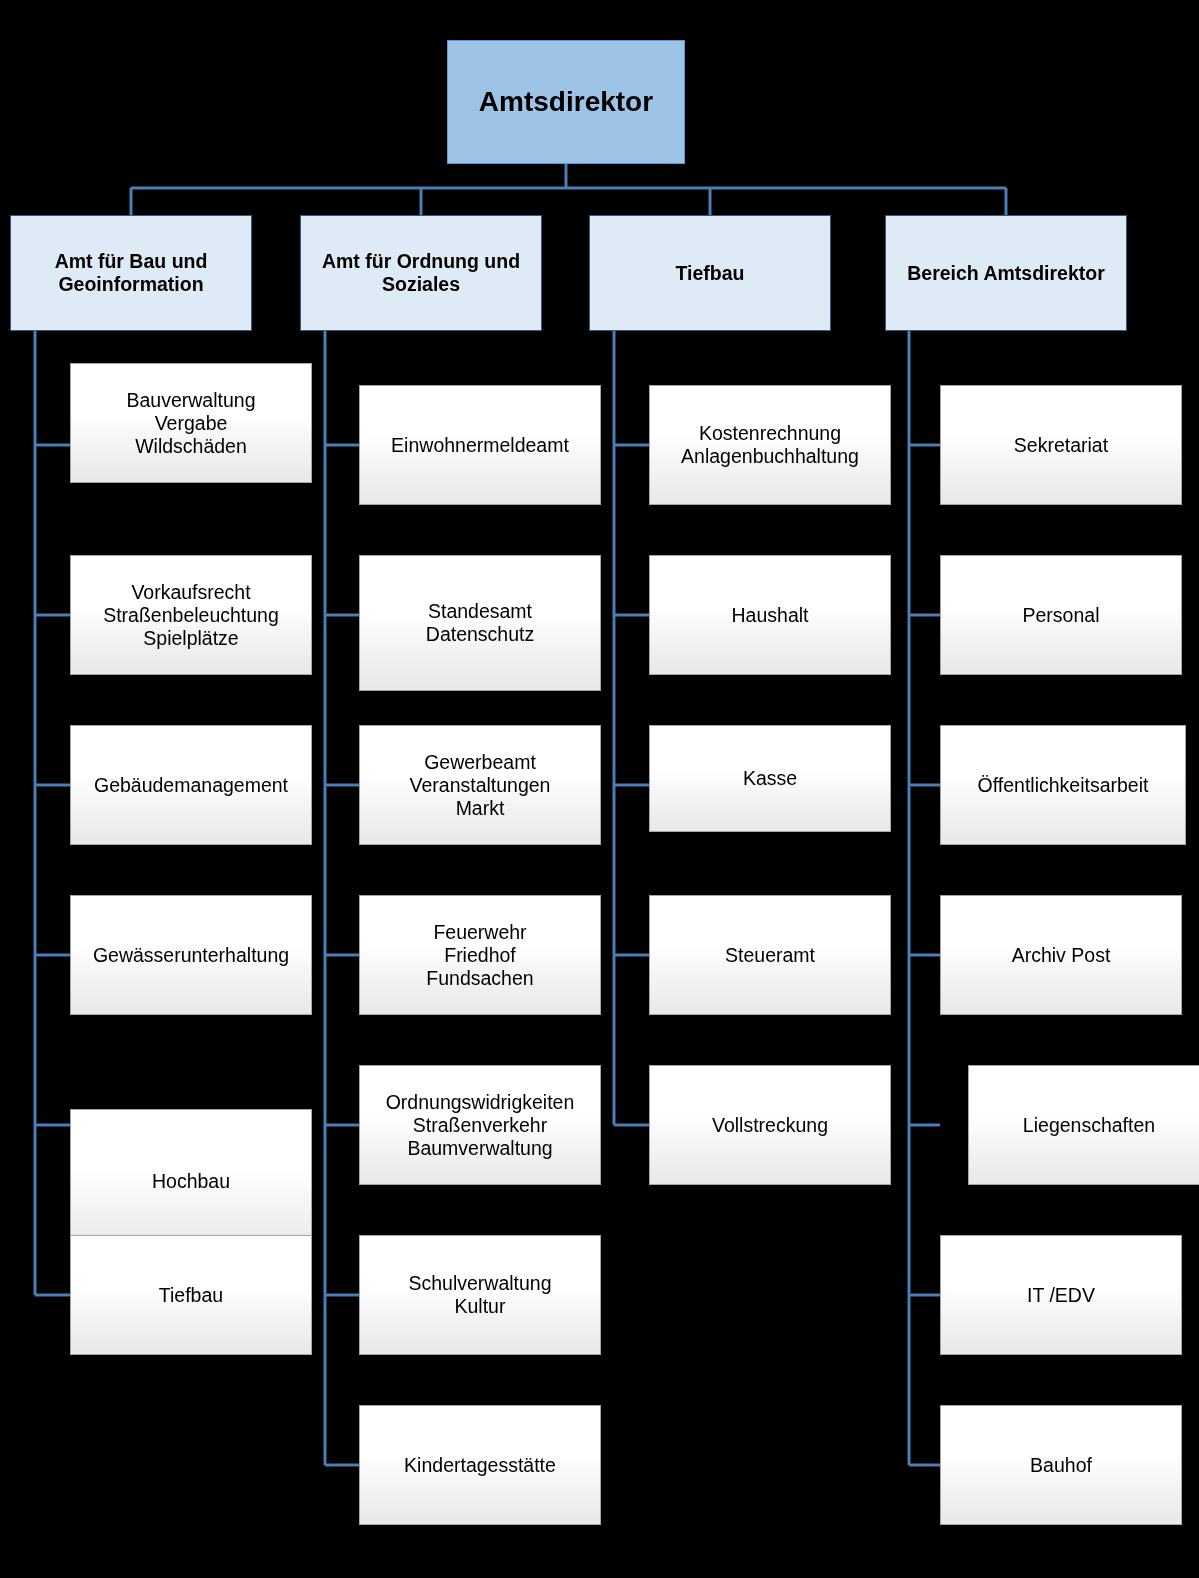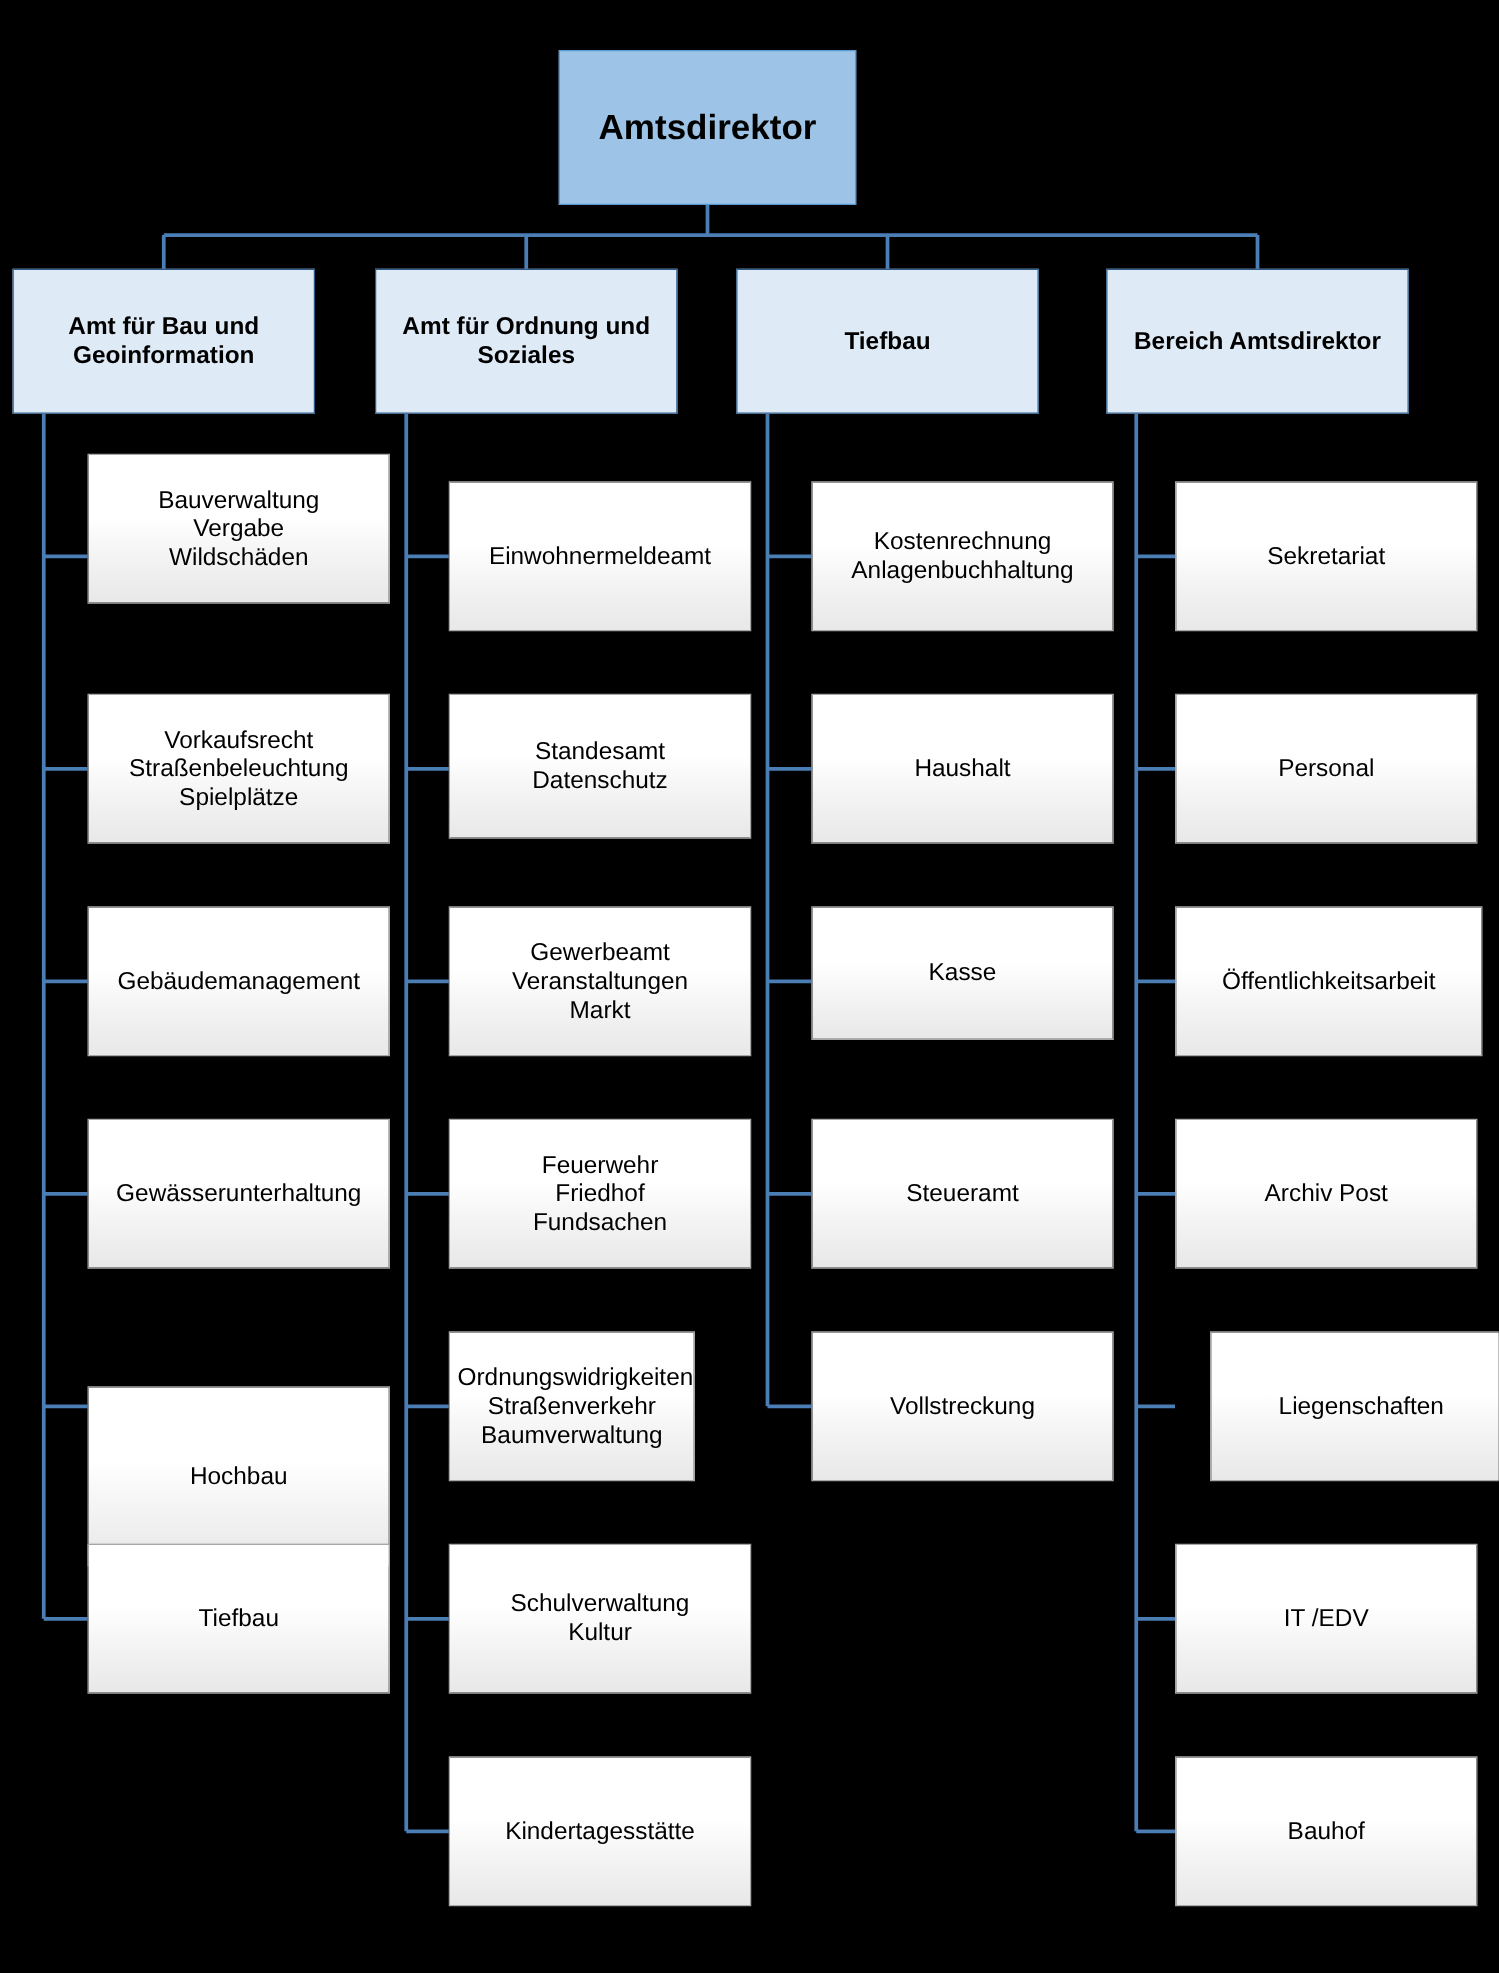--- a/index.html
+++ b/index.html
@@ -87,30 +87,30 @@
       </div>
       <div class="node leaf" style="left: 70px; top: 1235px; width: 242px; height: 120px;">
         <span>Tiefbau</span>
       </div>
       <div class="node dept" style="left: 300px; top: 215px; width: 242px; height: 116px;">
         <span>Amt für Ordnung und Soziales</span>
       </div>
       <div class="node leaf" style="left: 359px; top: 385px; width: 242px; height: 120px;">
         <span>Einwohnermeldeamt</span>
       </div>
-      <div class="node leaf" style="left: 359px; top: 555px; width: 242px; height: 116px;">
+      <div class="node leaf" style="left: 359px; top: 555px; width: 242px; height: 136px;">
         <span>Standesamt<br>Datenschutz</span>
       </div>
       <div class="node leaf" style="left: 359px; top: 725px; width: 242px; height: 120px;">
         <span>Gewerbeamt<br>Veranstaltungen<br>Markt</span>
       </div>
       <div class="node leaf" style="left: 359px; top: 895px; width: 242px; height: 120px;">
         <span>Feuerwehr<br>Friedhof<br>Fundsachen</span>
       </div>
-      <div class="node leaf" style="left: 359px; top: 1065px; width: 197px; height: 120px;">
+      <div class="node leaf" style="left: 359px; top: 1065px; width: 242px; height: 120px;">
         <span>Ordnungswidrigkeiten<br>Straßenverkehr<br>Baumverwaltung</span>
       </div>
       <div class="node leaf" style="left: 359px; top: 1235px; width: 242px; height: 120px;">
         <span>Schulverwaltung<br>Kultur</span>
       </div>
       <div class="node leaf" style="left: 359px; top: 1405px; width: 242px; height: 120px;">
         <span>Kindertagesstätte</span>
       </div>
       <div class="node dept" style="left: 589px; top: 215px; width: 242px; height: 116px;">
         <span>Tiefbau</span>

